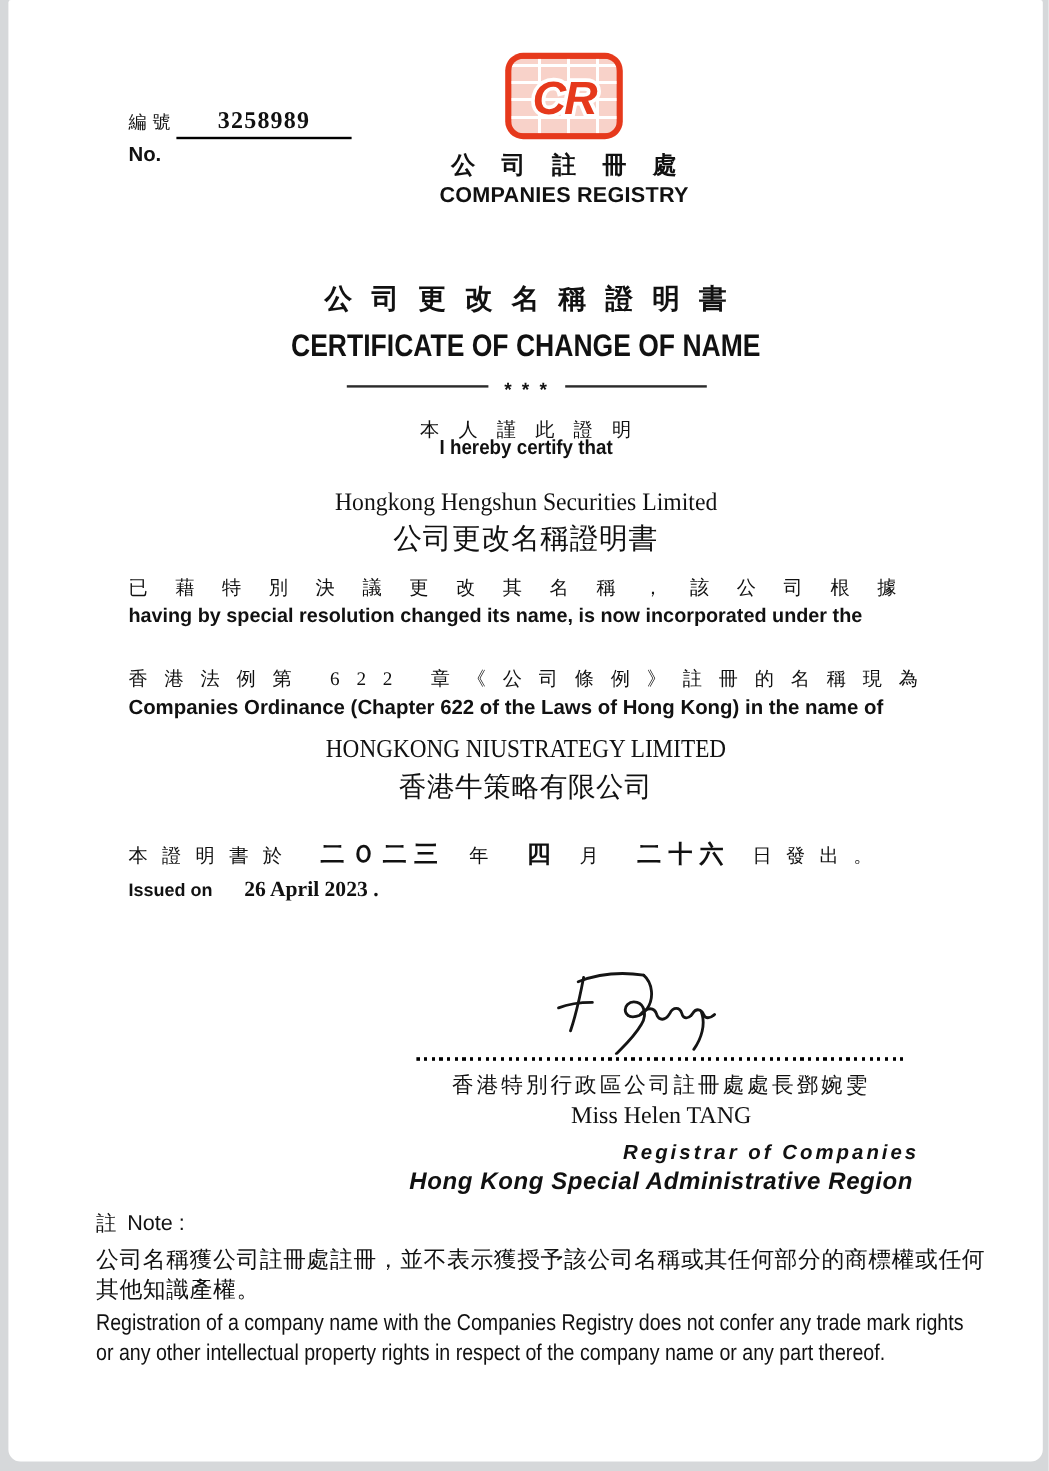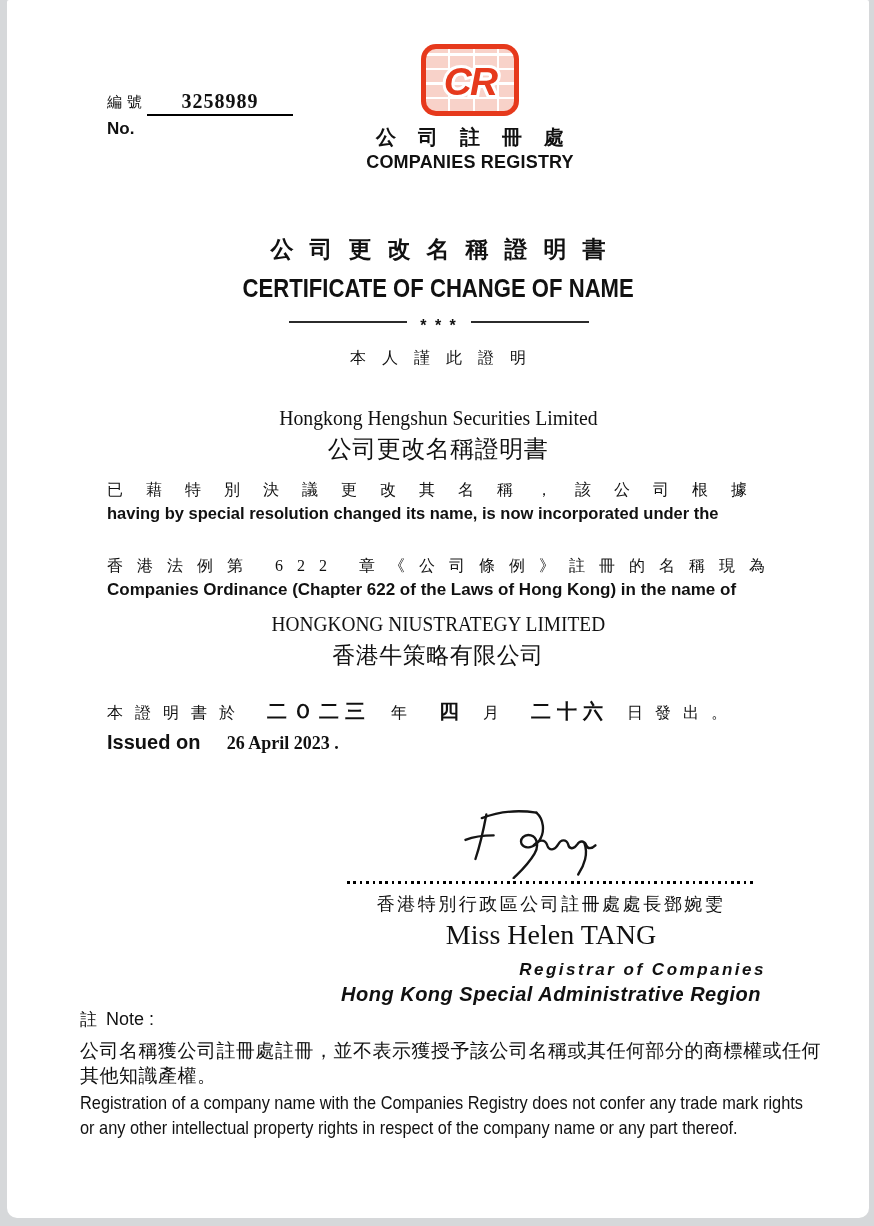--- a/index.html
+++ b/index.html
@@ -95,32 +95,32 @@
   .para1 .para-en { font-size:16.5px; }
   .para2 .para-en { font-size:17px; }
 
   
   .issue-cn { position:absolute; left:100px; top:698px; font-family:"Liberation Serif","DejaVu Serif",serif; font-size:16px; white-space:nowrap; }
   .issue-cn .icp { letter-spacing:12px; }
   .issue-cn .ival { font-size:20px; font-weight:600; letter-spacing:6px; }
   .issue-cn .gap16 { margin-left:16px; }
   .issue-cn .gap14 { margin-left:14px; }
   .issue-en { position:absolute; left:100px; top:731px; }
-  .issue-en .lbl { font-weight:bold; font-size:20px; }
+  .issue-en .lbl { font-weight:bold; font-size:15px; }
   .issue-en .val { font-family:"Liberation Serif","DejaVu Serif",serif; font-weight:bold; font-size:18px; margin-left:22px; }
 
   
   .sig-block { position:absolute; left:544px; top:799px; transform:translateX(-50%); width:430px; text-align:center; }
   .sig-svg { display:block; margin:0 auto; transform:translateX(-21px); }
   .dotline {
     width:408px; height:3px; margin:2px auto 0;
     background:repeating-linear-gradient(90deg,#000 0 2.6px, transparent 2.6px 6.4px);
   }
   .sig-cn { margin-top:8px; font-family:"Liberation Serif","DejaVu Serif",serif; font-size:18px; letter-spacing:2.5px; white-space:nowrap; }
-  .sig-name { margin-top:3px; font-family:"Liberation Serif","DejaVu Serif",serif; font-size:28px; }
+  .sig-name { margin-top:3px; font-family:"Liberation Serif","DejaVu Serif",serif; font-size:20px; }
   .sig-title { margin-top:9px; font-weight:bold; font-style:italic; font-size:17px; letter-spacing:2.5px;text-align:right; }
   .sig-region { margin-top:3px; font-weight:bold; font-style:italic; font-size:20px; letter-spacing:0.5px; }
 
   
   .note { position:absolute; left:73px; top:1008px; width:745px; }
   .note-head { font-size:18px; }
   .note-head .zh { font-family:"Liberation Serif","DejaVu Serif",serif; font-size:17px; margin-right:4px; }
   .note-cn { margin-top:7px; font-family:"Liberation Serif","DejaVu Serif",serif; font-size:19px; line-height:1.32; white-space:nowrap; letter-spacing:0.5px; }
   .note-en-line { font-size:19px; line-height:1.32; white-space:nowrap; transform:scaleX(0.86); transform-origin:left center; }
   .note-en { margin-top:2px; }
@@ -156,20 +156,21 @@
       <div class="title-en"><span class="cond85">CERTIFICATE OF CHANGE OF NAME</span></div>
     </div>
 
     <div class="divider">
       <span class="line"></span>
       <span class="stars">* * *</span>
       <span class="line"></span>
     </div>
 
     <div class="center-col certify-cn">本人謹此證明</div>
+    <div class="center-col certify-en"><span class="cond92">I hereby certify that</span></div>
 
     <div class="center-col oldname">
       <div><span class="name-en">Hongkong Hengshun Securities Limited</span></div>
       <div class="name-cn">公司更改名稱證明書</div>
     </div>
 
     <div class="para para1">
       <div class="para-cn">已藉特別決議更改其名稱，該公司根據</div>
       <div class="para-en">having by special resolution changed its name, is now incorporated under the</div>
     </div>

